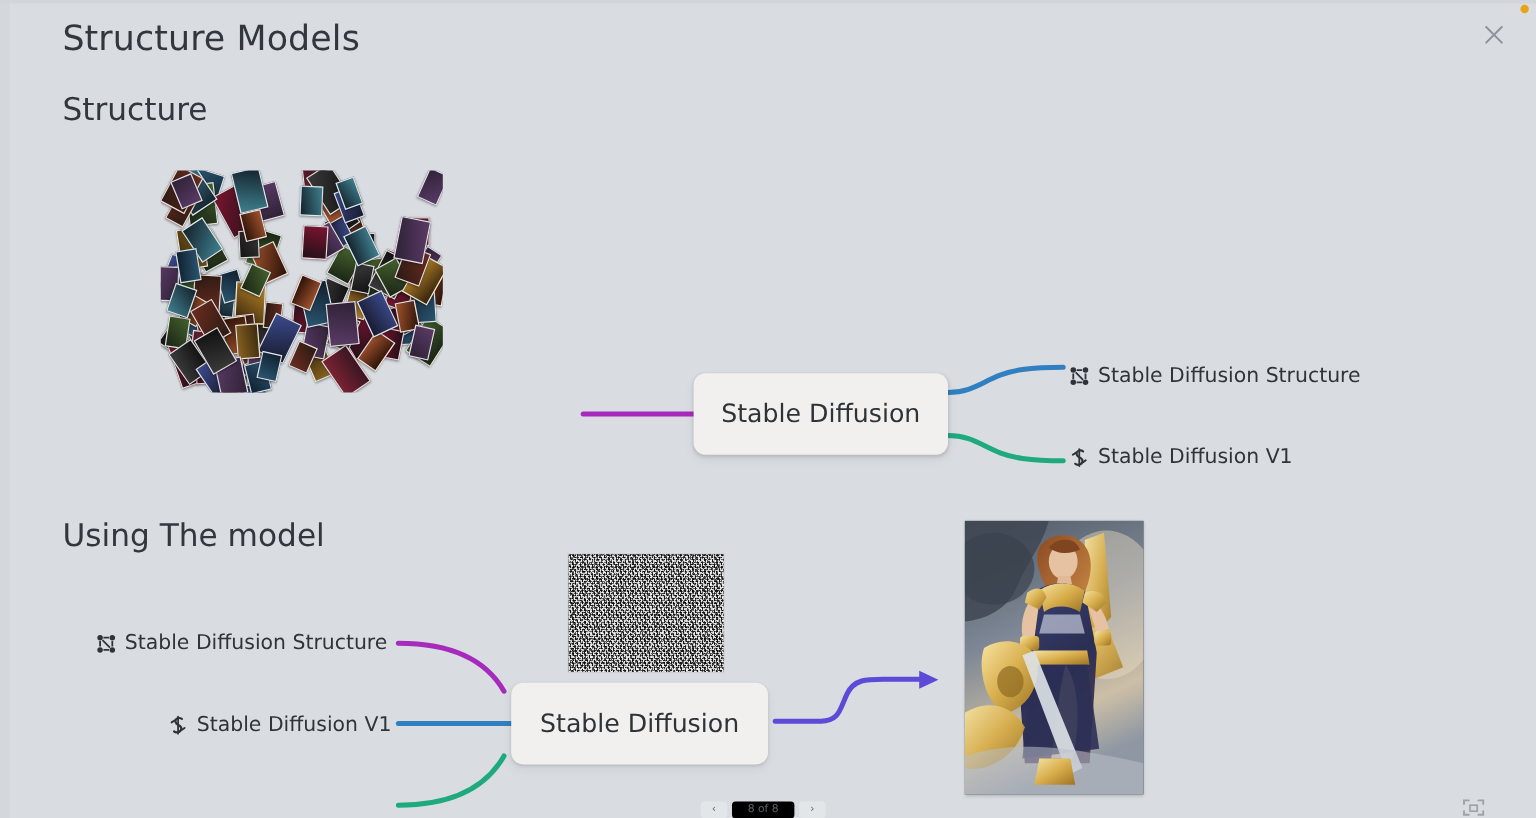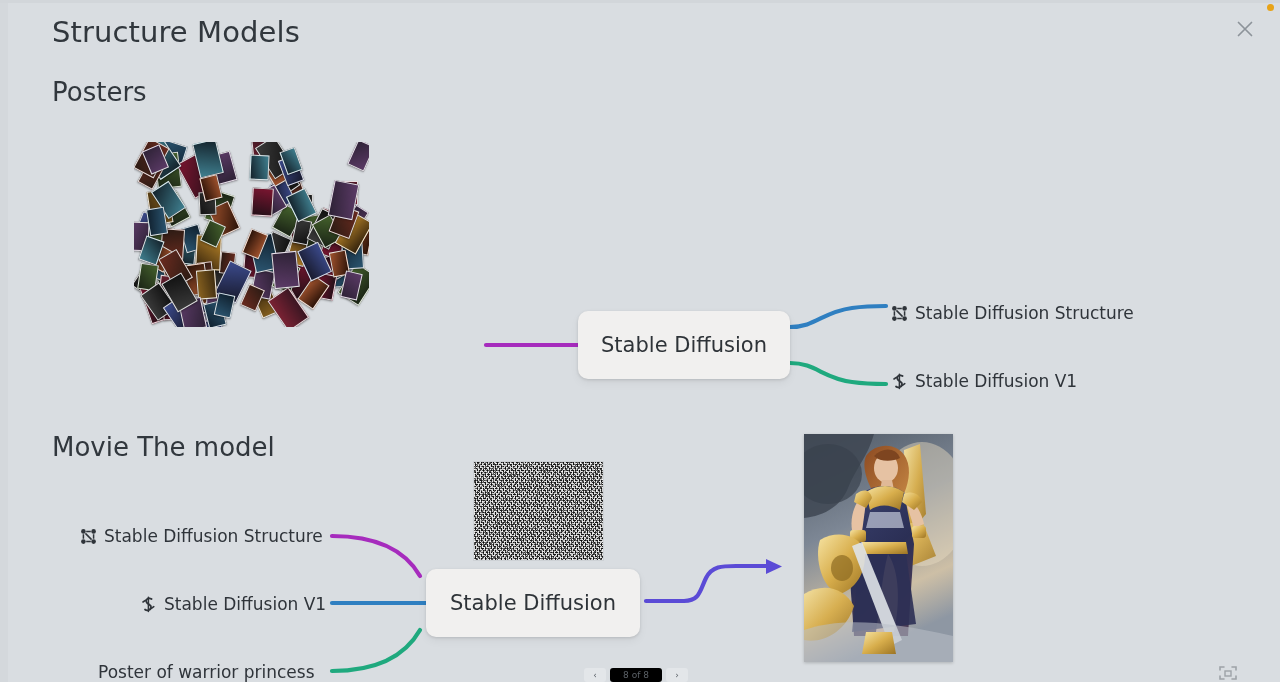--- a/index.html
+++ b/index.html
@@ -144,22 +144,22 @@
   <div class="top-strip"></div>
   <div class="corner-dot"></div>
 
   <div class="close-btn" title="Close">
     <svg width="26" height="26" viewBox="0 0 26 26">
       <path d="M6.5 6.5 L19.5 19.5 M19.5 6.5 L6.5 19.5" stroke="#8d939a" stroke-width="1.7" fill="none" stroke-linecap="round"></path>
     </svg>
   </div>
 
   <div class="h-title">Structure Models</div>
-  <div class="h-section-1">Posters</div>
-  <div class="h-section-2">Movie The model</div>
+  <div class="h-section-1">Structure</div>
+  <div class="h-section-2">Using The model</div>
 
   <div class="collage" id="collage">
       <i style="width: 20.2px; height: 30.6px; left: 24.5px; top: 133.6px; transform: rotate(6.4deg); background: linear-gradient(50deg, rgb(58, 22, 34), rgb(122, 34, 51)); z-index: 69;"></i>
       <i style="width: 16.3px; height: 25.3px; left: 217.5px; top: 0.3px; transform: rotate(24.4deg); background: linear-gradient(135deg, rgb(46, 34, 54), rgb(91, 58, 102)); z-index: 26;"></i>
       <i style="width: 17.5px; height: 26px; left: 141.8px; top: 120.6px; transform: rotate(22.2deg); background: linear-gradient(249deg, rgb(27, 36, 22), rgb(68, 97, 44)); z-index: 60;"></i>
       <i style="width: 19px; height: 29.6px; left: 207.8px; top: 94.9px; transform: rotate(-3.7deg); background: linear-gradient(129deg, rgb(16, 32, 46), rgb(43, 85, 112)); z-index: 82;"></i>
       <i style="width: 14.3px; height: 21.7px; left: 159.8px; top: 78.4px; transform: rotate(11.3deg); background: linear-gradient(332deg, rgb(18, 18, 18), rgb(58, 58, 58)); z-index: 36;"></i>
       <i style="width: 15.5px; height: 24.3px; left: 5.4px; top: 121.7px; transform: rotate(8.6deg); background: linear-gradient(41deg, rgb(27, 36, 22), rgb(68, 97, 44)); z-index: 68;"></i>
       <i style="width: 22.2px; height: 32.8px; left: 62.4px; top: -0.6px; transform: rotate(-13.7deg); background: linear-gradient(199deg, rgb(20, 34, 43), rgb(63, 127, 143)); z-index: 57;"></i>
       <i style="width: 15.6px; height: 24.8px; left: 13.7px; top: 66.3px; transform: rotate(-9.3deg); background: linear-gradient(97deg, rgb(16, 32, 46), rgb(43, 85, 112)); z-index: 95;"></i>
@@ -348,23 +348,20 @@
     <span class="ico">
       <svg width="17" height="17" viewBox="0 0 17 17">
         <path d="M11.6 3.1 C 9.0 1.4, 5.4 2.9, 6.3 5.8 C 7.2 8.7, 11.4 8.3, 11.1 11.2 C 10.8 14.1, 7.0 15.3, 5.0 13.5" stroke="#2f343a" stroke-width="1.8" fill="none" stroke-linecap="round"></path>
         <path d="M8.4 1.2 L8.4 15.4" stroke="#2f343a" stroke-width="1.5" stroke-linecap="round"></path>
         <path d="M3.0 6.0 L5.4 4.4 M13.8 10.6 L11.4 12.3" stroke="#2f343a" stroke-width="1.6" stroke-linecap="round"></path>
       </svg>
     </span>
     <span>Stable Diffusion V1</span>
   </div>
 
-  <div class="leaf" id="leaf-prompt-bot">
-    <span>Poster of warrior princess</span>
-  </div>
 
   <div class="portrait">
     <svg width="149" height="228" viewBox="0 0 149 228">
       <defs>
         <linearGradient id="skyg" x1="0" y1="0" x2="0.3" y2="1">
           <stop offset="0" stop-color="#4e5864"></stop>
           <stop offset="0.45" stop-color="#7d8795"></stop>
           <stop offset="0.8" stop-color="#cdbfa6"></stop>
           <stop offset="1" stop-color="#8e97a3"></stop>
         </linearGradient>

